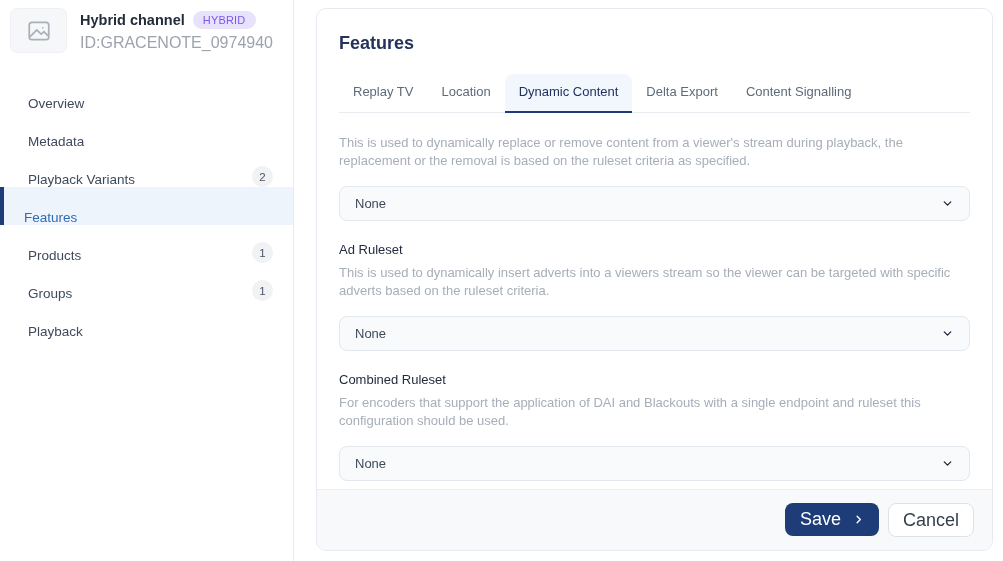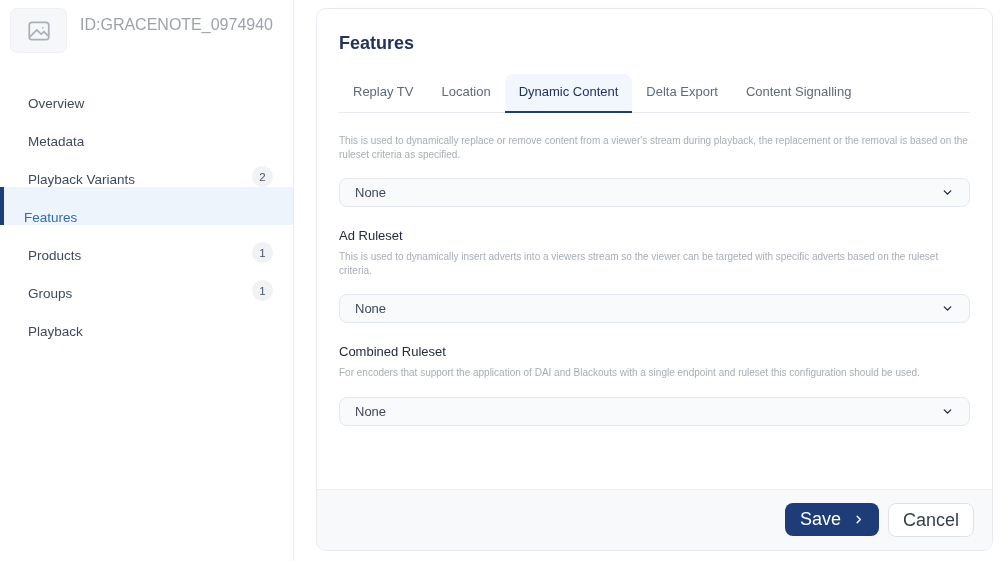--- a/index.html
+++ b/index.html
@@ -26,22 +26,22 @@
   .card { width: 677px; height: 543px; background: #fff; border: 1px solid #e7eaf0; border-radius: 10px; display: flex; flex-direction: column; overflow: hidden; }
   .card-body { padding: 0 22px; flex: 1; }
   .page-title { font-size: 18px; font-weight: bold; color: #25335a; margin-top: 24px; }
 
   .tabs { display: flex; margin-top: 20px; border-bottom: 1px solid #e8ecf1; }
   .tab { padding: 10px 14px 12px 14px; font-size: 13px; color: #5d6b7a; cursor: pointer; margin-bottom: -1px; }
   .tab.active { background: #f2f7fd; border-radius: 8px 8px 0 0; border-bottom: 2px solid #1d3c78; color: #22325d; }
 
   .section { margin-top: 21px; }
   .section-label { font-size: 13px; color: #232c3d; }
-  .section-desc { font-size: 10px; color: #a7aeb8; line-height: 1.35; margin-top: 7px; max-width: 640px; }
-  .select { margin-top: 17px; height: 29px; background: #f8fafc; border: 1px solid #e3e8ee; border-radius: 8px; padding: 0 15px; display: flex; align-items: center; justify-content: space-between; font-size: 13px; color: #3d4a5c; cursor: pointer; }
+  .section-desc { font-size: 13px; color: #a7aeb8; line-height: 1.35; margin-top: 7px; max-width: 640px; }
+  .select { margin-top: 17px; height: 35px; background: #f8fafc; border: 1px solid #e3e8ee; border-radius: 8px; padding: 0 15px; display: flex; align-items: center; justify-content: space-between; font-size: 13px; color: #3d4a5c; cursor: pointer; }
   .select .chev { color: #1d2636; display: flex; }
 
   .card-footer { margin-top: auto; background: #f8f9fb; border-top: 1px solid #eceff3; padding: 13px 18px; display: flex; justify-content: flex-end; gap: 9px; }
   .btn { height: 33px; border-radius: 8px; font-size: 18px; font-family: "Liberation Sans", sans-serif; cursor: pointer; display: flex; align-items: center; }
   .btn-save { background: #1d3c78; color: #ffffff; border: none; padding: 0 15px; gap: 12px; }
   .btn-cancel { background: #ffffff; color: #333e4e; border: 1px solid #dde2e9; padding: 16px 14px; }
 </style>
 </head>
 <body>
 
@@ -50,20 +50,24 @@
     <div class="thumb">
       <span style="display:flex">
         <svg width="26" height="26" viewBox="0 0 24 24" fill="none" stroke="currentColor" stroke-width="1.6" stroke-linecap="round" stroke-linejoin="round">
           <rect x="3" y="4" width="18" height="16" rx="2.5"></rect>
           <circle cx="15.5" cy="9" r="0.8" fill="currentColor" stroke="none"></circle>
           <path d="M4 17 L10 11 L14 15 L16.5 12.5 L20 16"></path>
         </svg>
       </span>
     </div>
     <div class="channel-meta">
+      <div class="channel-title-row">
+        <span class="channel-title">Hybrid channel</span>
+        <span class="badge-hybrid">HYBRID</span>
+      </div>
       <div class="channel-id">ID:GRACENOTE_0974940</div>
     </div>
   </div>
 
   <nav class="nav">
     <div class="nav-item">
       <span>Overview</span>
     </div>
     <div class="nav-item">
       <span>Metadata</span>

